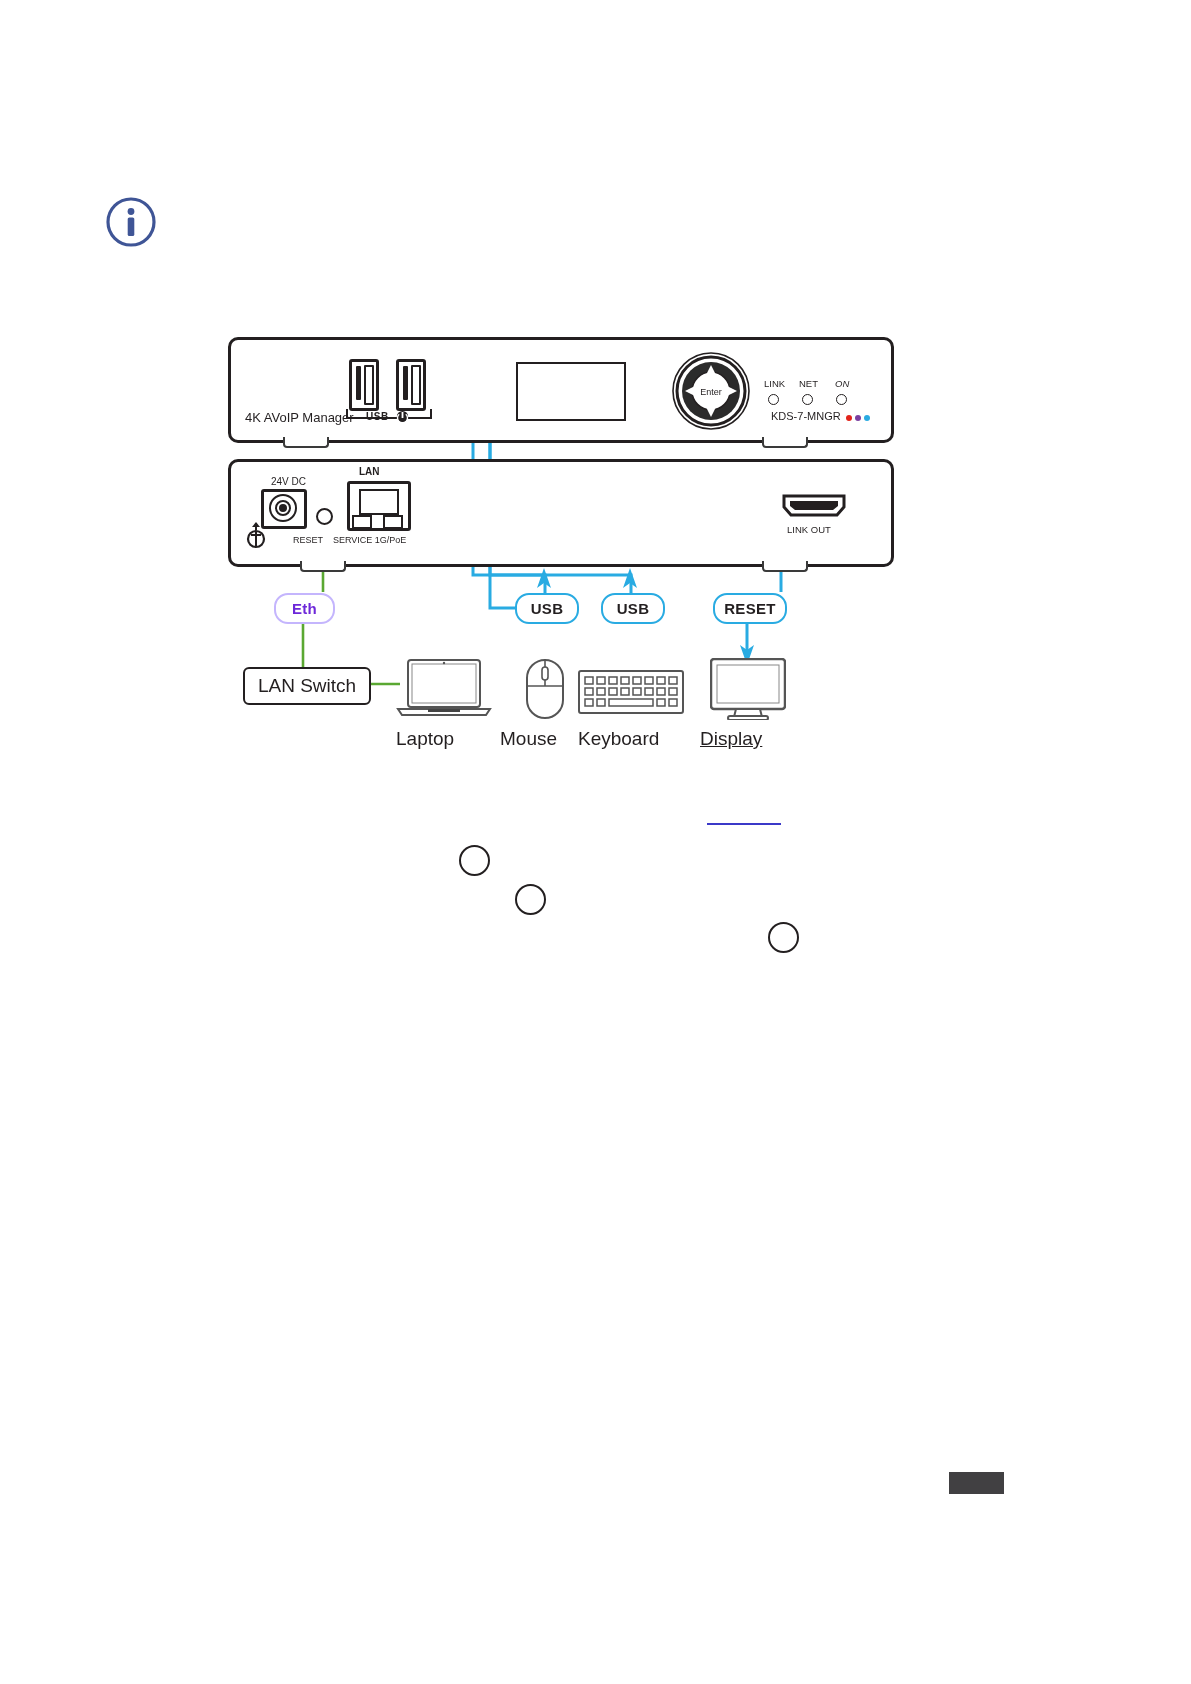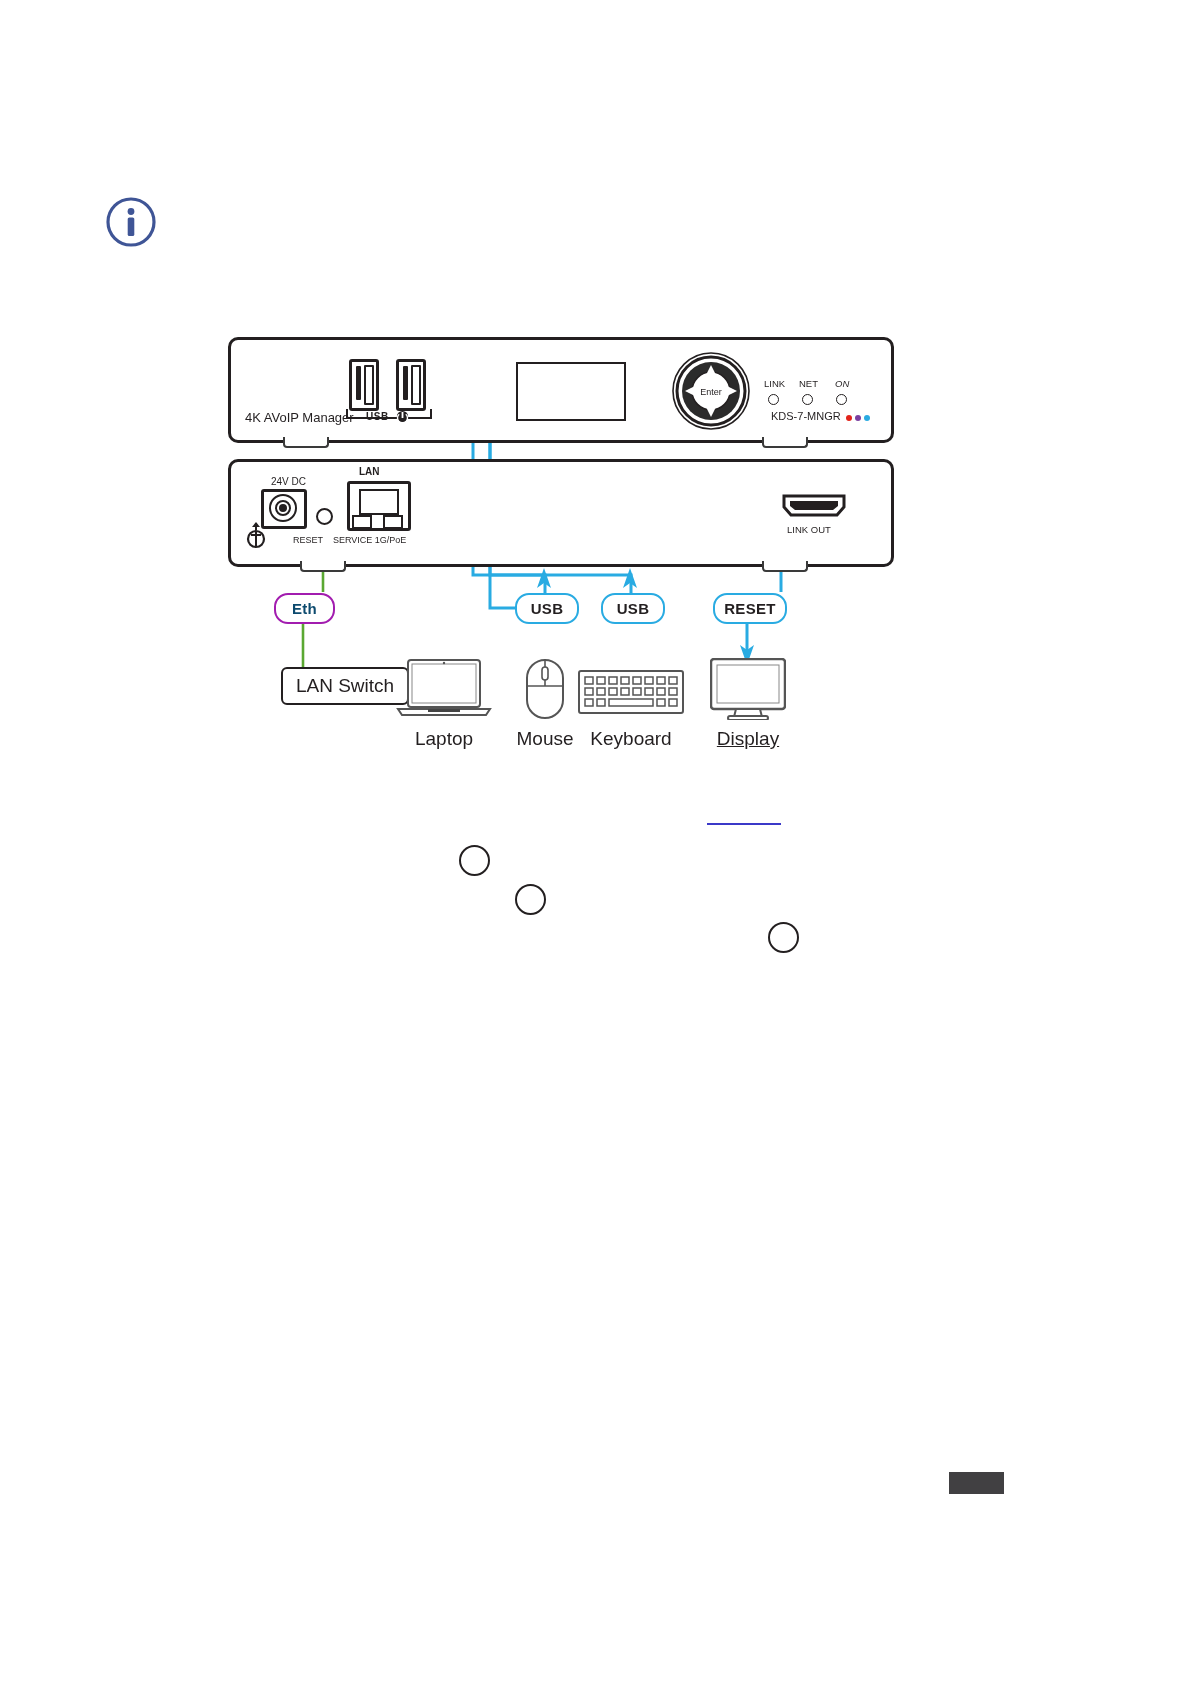--- a/index.html
+++ b/index.html
@@ -58,29 +58,29 @@
   #rj45 .inner{position:absolute;left:9px;top:5px;width:36px;height:22px;border:2.5px solid #231f20;}
   .pinblk{position:absolute;bottom:-1px;width:16px;height:10px;border:2px solid #231f20;background:#fff;}
 
   
   #resetbtn{left:313px;top:505px;width:13px;height:13px;border:2px solid #231f20;border-radius:50%;}
 
   
   .pill{position:absolute;border-radius:14px;background:#fff;
     display:flex;align-items:center;justify-content:center;
     font-weight:bold;font-size:15px;letter-spacing:.3px;}
-  .pill.eth{border:2px solid #a21caf;color:#0c4a6e;text-align:center;}
+  .pill.eth{border:2px solid #c4b5fd;color:#6d28d9;text-align:center;}
   .pill.cy{border:2px solid #29abe2;color:#231f20;}
 
   
   #lanswitch{left:243px;top:667px;width:124px;height:34px;border:2px solid #231f20;
     border-radius:6px;display:flex;align-items:center;justify-content:center;
     font-size:19px;background:#fff;}
 
-  .devlabel{position:absolute;font-size:19px;color:#231f20;text-align:center;white-space:nowrap;}
+  .devlabel{position:absolute;font-size:19px;color:#231f20;text-align:left;white-space:nowrap;}
 
   
   .callout{position:absolute;width:27px;height:27px;border:2px solid #231f20;
     border-radius:50%;background:#fff;}
 
   
   #link-underline{left:707px;top:823px;width:74px;height:0;border-top:2px solid #3b39c8;}
 
   
   #page-block{left:949px;top:1472px;width:55px;height:22px;background:#414042;}
@@ -203,21 +203,21 @@
   <div class="pill cy" style="left:515px;top:293px;width:60px;height:27px;">
     <span>USB</span>
   </div>
   <div class="pill cy" style="left:601px;top:293px;width:60px;height:27px;">
     <span>USB</span>
   </div>
   <div class="pill cy" style="left:713px;top:293px;width:70px;height:27px;">
     <span>RESET</span>
   </div>
 
-  <div class="abs" id="lanswitch" style="left:243px;top:367px;width:124px;height:34px;margin-left:38px;">
+  <div class="abs" id="lanswitch" style="left:243px;top:367px;width:124px;height:34px;">
     <span>LAN Switch</span>
   </div>
 
   <svg class="abs" style="left:396px;top:358px;" width="96" height="62">
     <rect x="12" y="2" width="72" height="47" rx="3" fill="#fff" stroke="#555" stroke-width="2"></rect>
     <rect x="16" y="6" width="64" height="39" fill="#fff" stroke="#888" stroke-width="1"></rect>
     <circle cx="48" cy="5" r="1.2" fill="#555"></circle>
     <path d="M2 51 H94 L90 57 H6 Z" fill="#fff" stroke="#555" stroke-width="2"></path>
     <rect x="32" y="51" width="32" height="3" fill="#444"></rect>
   </svg>

